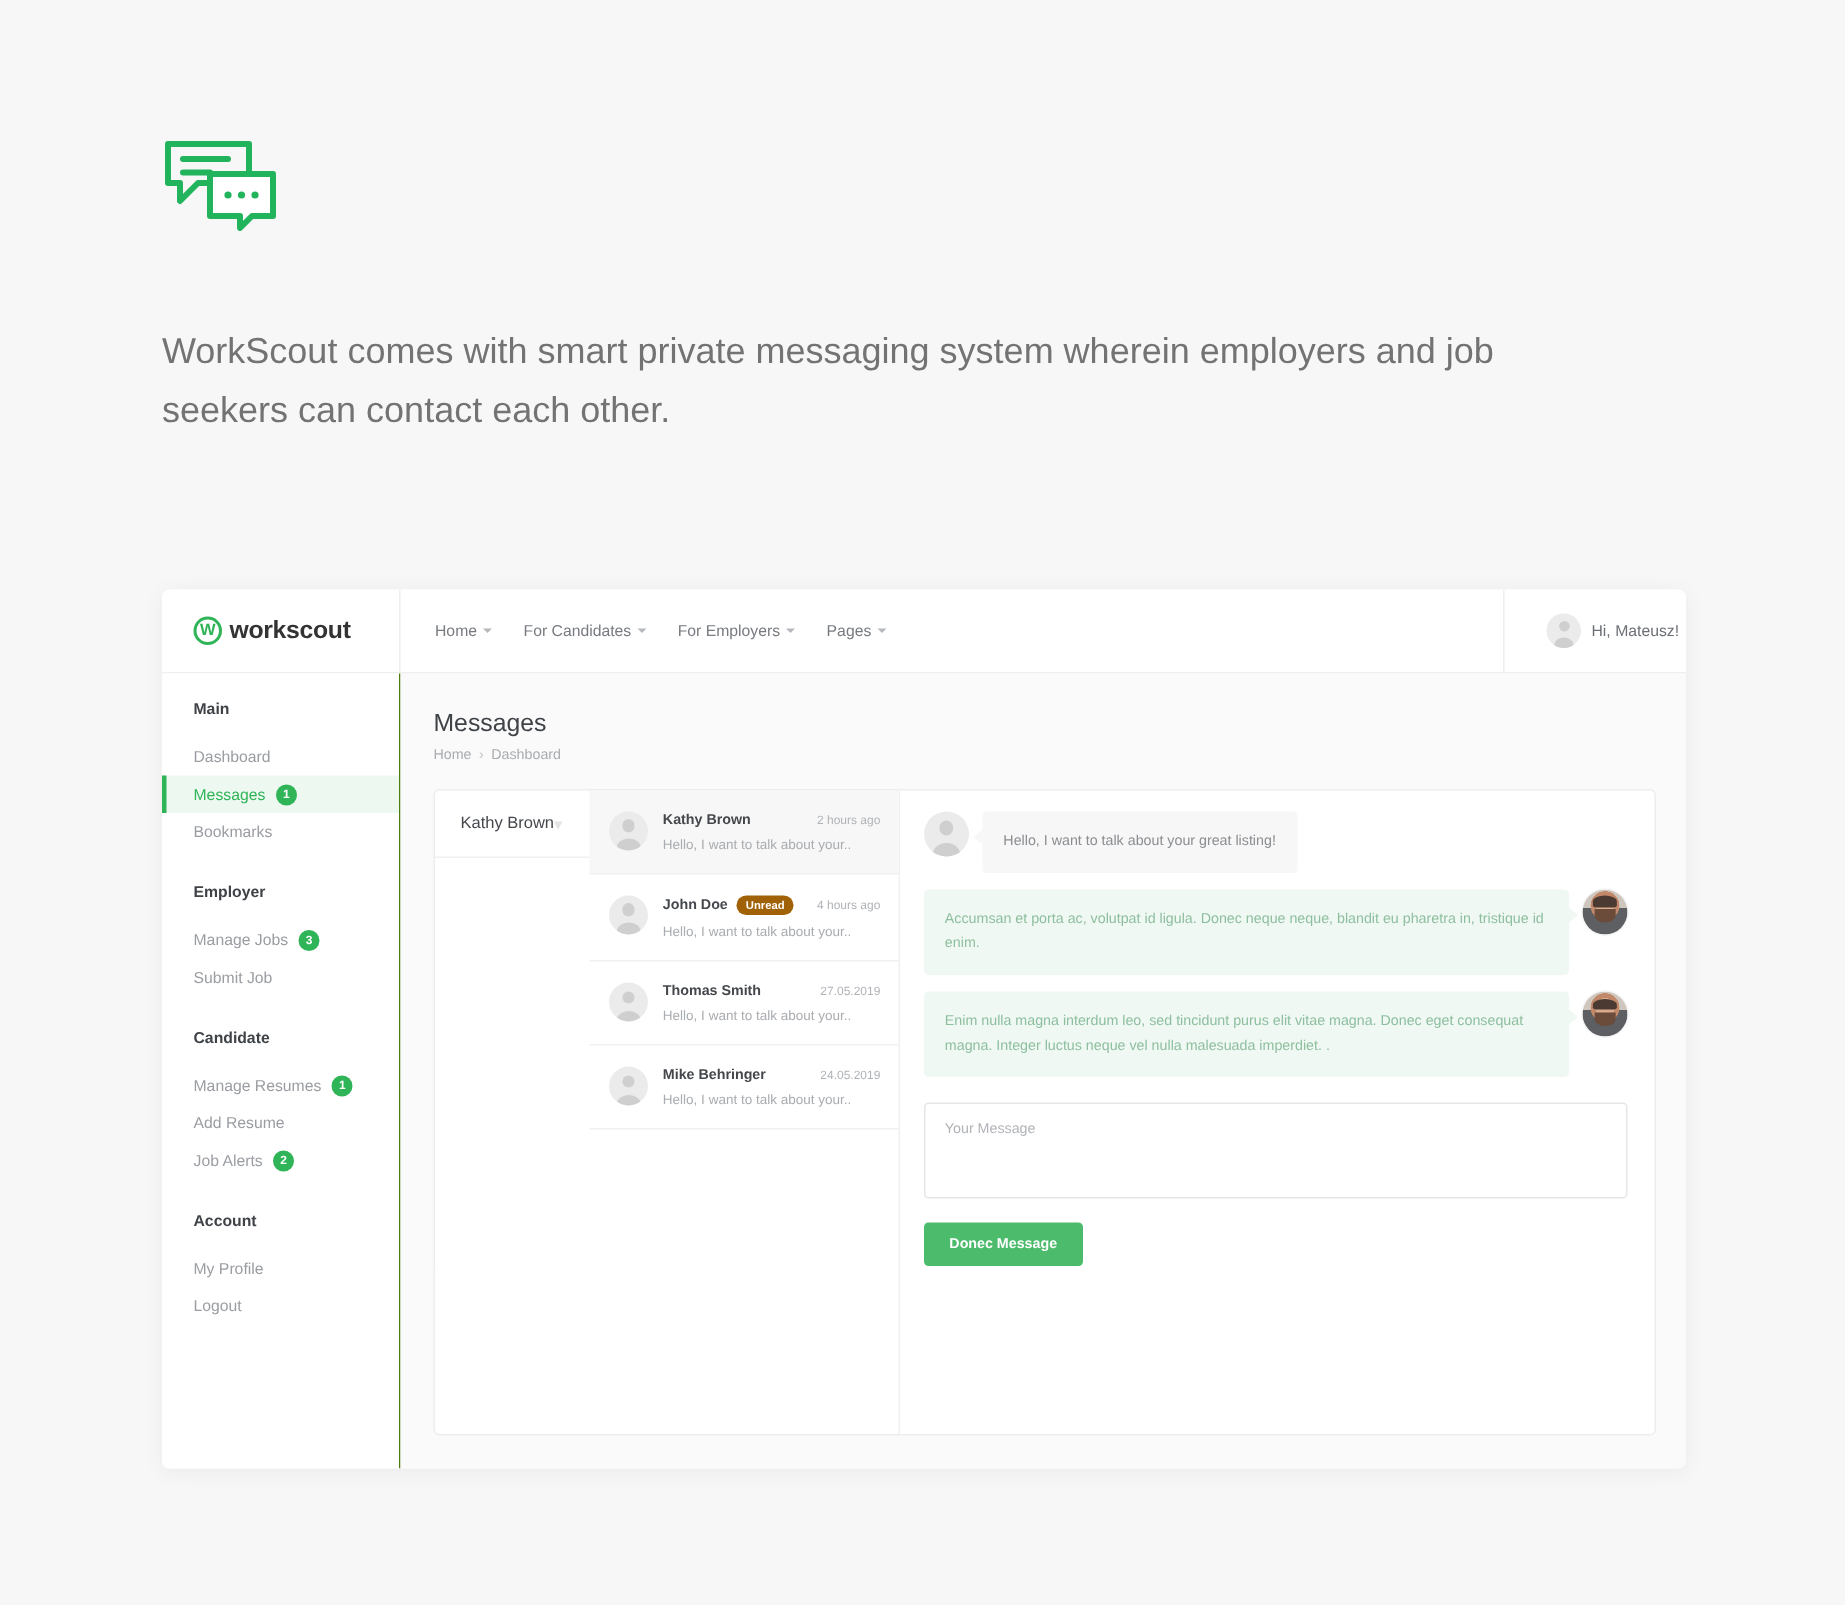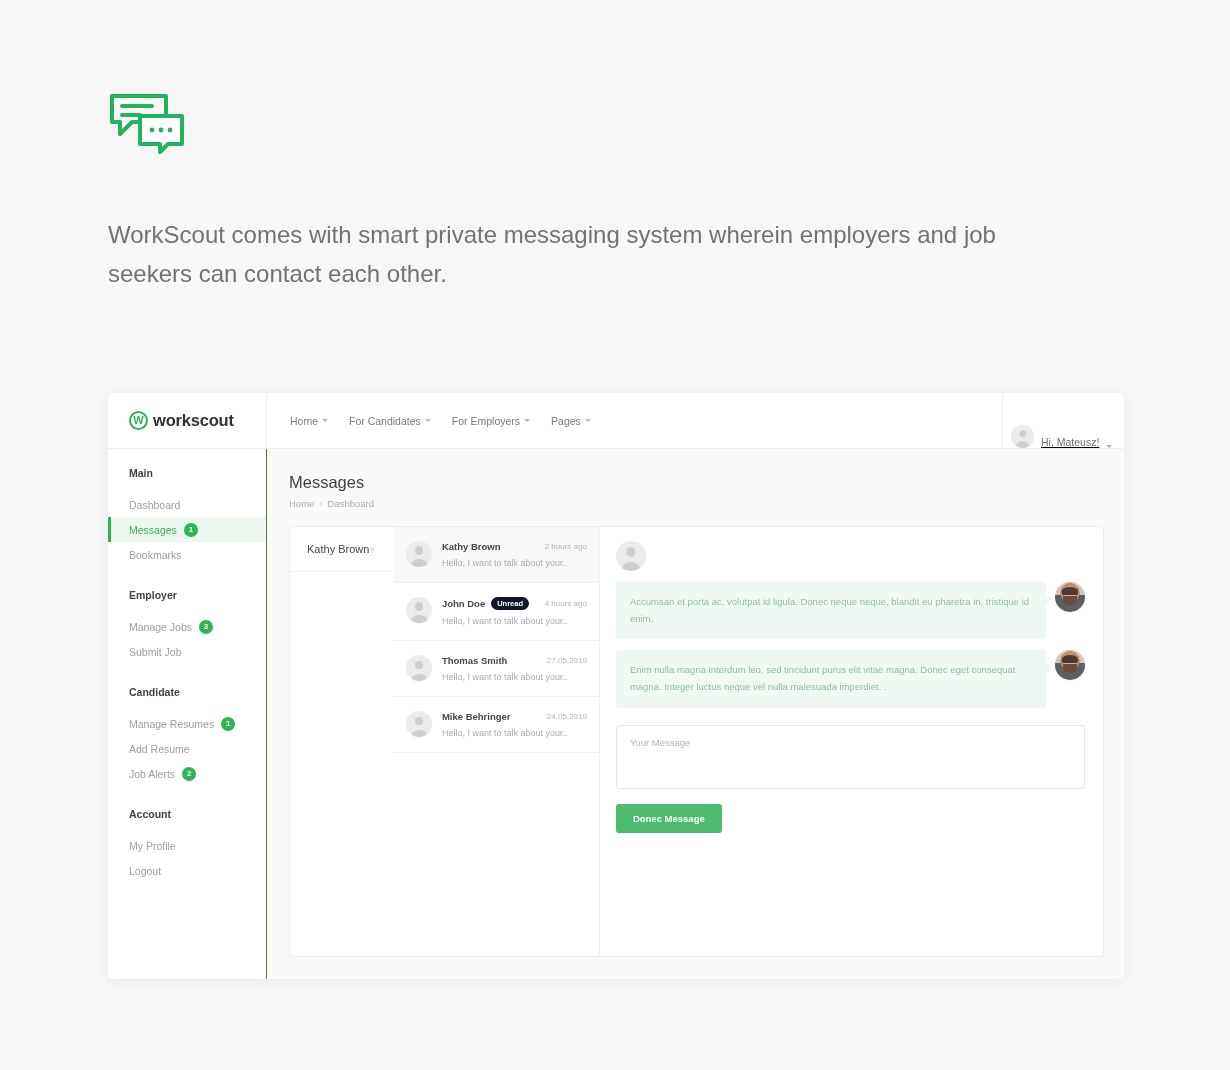--- a/index.html
+++ b/index.html
@@ -49,22 +49,22 @@
 
   .nav-links { display: flex; align-items: center; gap: 21px; padding-left: 23px; flex: 1; }
   .nav-link {
     font-size: 10.5px; color: #777b80; display: flex; align-items: center; gap: 4px;
     cursor: pointer; white-space: nowrap;
   }
   .caret { width:0;height:0;border-left:3px solid transparent;border-right:3px solid transparent;
            border-top:3.5px solid #b5b8bc; display:inline-block; }
 
   .nav-user {
-    width: 122px; flex: none; display: flex; align-items: flex-end; gap: 7px;
-    border-left: 1px solid #eeeeee; padding-left: 8px; text-decoration: underline;
+    width: 122px; flex: none; display: flex; align-items: center; gap: 7px;
+    border-left: 1px solid #eeeeee; padding-left: 28px;
   }
   .nav-user-name { font-size: 10.5px; color: #6c7075; white-space: nowrap; }
 
   .avatar-ph {
     border-radius: 50%; background: #ebebeb; position: relative; overflow: hidden; flex: none;
   }
   .avatar-ph::before {
     content:''; position:absolute; left:50%; top:21%; transform:translateX(-50%);
     width:31%; height:31%; border-radius:50%; background:#cfcfcf;
   }
@@ -142,21 +142,21 @@
   .thread {
     display:flex; gap:10px; padding: 14px 12px 14px 13px;
     border-bottom: 1px solid #f1f1f1; cursor:pointer; align-items:flex-start;
   }
   .thread.active { background:#f7f7f7; }
   .thread-body { flex:1; min-width:0; }
   .thread-top { display:flex; align-items:center; gap:6px; }
   .thread-name { font-size: 9.5px; font-weight:700; color:#44474b; white-space:nowrap; }
   .thread-time { font-size: 8px; color:#b0b3b7; margin-left:auto; white-space:nowrap; }
   .unread {
-    background:#0f172a; color:#fff; font-size:7.5px; font-weight:700;
+    background:#a16207; color:#fff; font-size:7.5px; font-weight:700;
     padding: 2px 6px; border-radius: 9px; line-height:1.25; white-space:nowrap;
   }
   .thread-prev { margin-top: 6px; font-size: 9px; color:#a9acb0; white-space:nowrap; overflow:hidden; }
 
   
   .convo { flex:1; padding: 14px 18px 0 16px; display:flex; flex-direction:column; min-width:0; }
   .msg { display:flex; align-items:flex-start; gap:0; margin-bottom: 11px; }
   .msg.out { justify-content:flex-end; }
   .bubble {
     position:relative; border-radius:3px; padding: 12px 14px;
@@ -356,20 +356,21 @@
                   </div>
                   <div class="thread-prev">Hello, I want to talk about your..</div>
                 </div>
               </div>
             </div>
 
             <div class="convo">
 
               <div class="msg in">
                 <div class="avatar-ph" style="width:30px;height:30px;"></div>
+                <div class="bubble">Hello, I want to talk about your great listing!</div>
               </div>
 
               <div class="msg out">
                 <div class="bubble">Accumsan et porta ac, volutpat id ligula. Donec neque neque, blandit eu pharetra in, tristique id enim.</div>
                 <div class="photo-av" style="width:30px;height:30px;"></div>
               </div>
 
 
               <div class="msg out">
                 <div class="bubble" style="max-width:520px;">Enim nulla magna interdum leo, sed tincidunt purus elit vitae magna. Donec eget consequat magna. Integer luctus neque vel nulla malesuada imperdiet. .</div>

